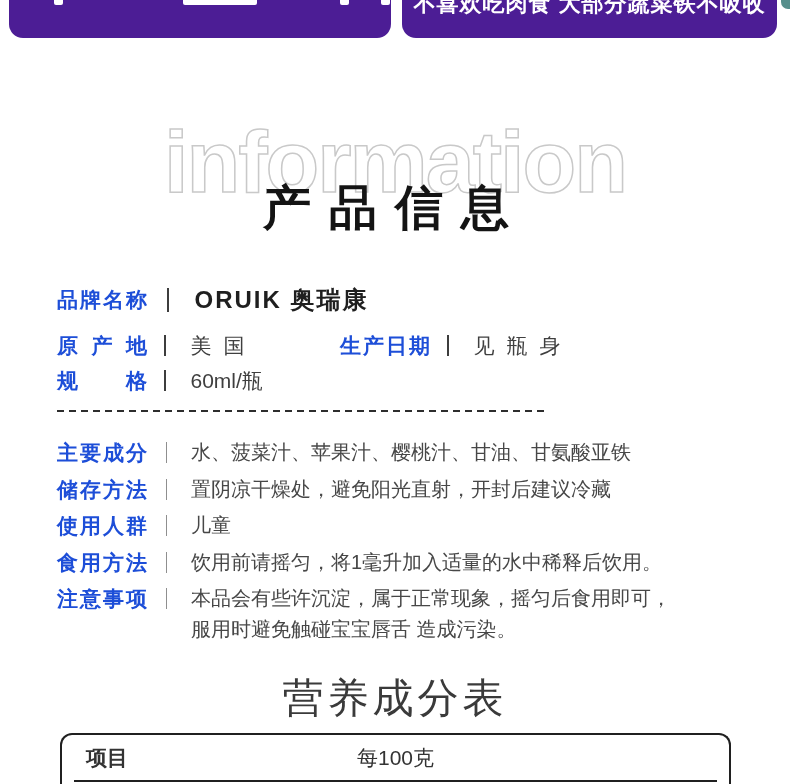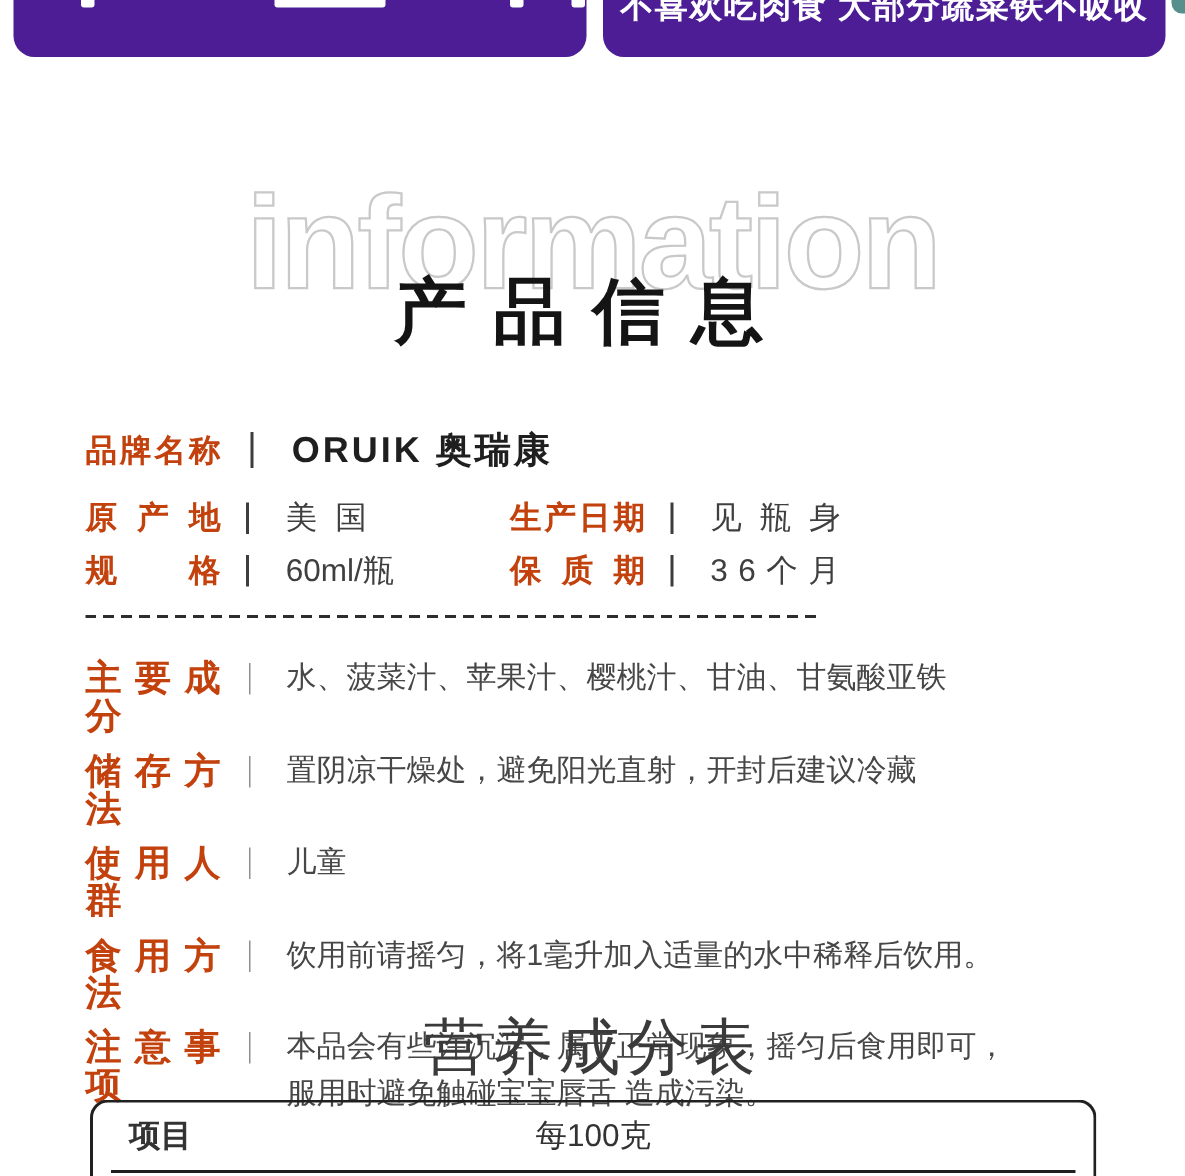--- a/index.html
+++ b/index.html
@@ -23,21 +23,21 @@
 
   
   .watermark { position:absolute; top:118px; left:0; width:100%; text-align:center;
     font-size:88px; font-weight:700; letter-spacing:-2px; line-height:1;
     color:#ffffff; -webkit-text-stroke:1.5px #c9c9c9; z-index:1; white-space:nowrap; }
   .page-title { position:absolute; top:176px; left:0; width:100%; text-align:center;
     font-size:48px; font-weight:700; letter-spacing:18px; color:#141414; z-index:2; }
 
   
   .brand-row { position:absolute; top:284px; left:57px; display:flex; align-items:center; }
-  .lbl { width:90px; font-size:21px; font-weight:700; color:#c2410c;
+  .lbl { width:90px; font-size:21px; font-weight:700; color:#1d4ed8;
     text-align:justify; text-align-last:justify; }
   .vdiv { width:1.5px; height:24px; background:#3d3d3d; margin-left:20px; }
   .brand-val { margin-left:26px; font-size:24px; font-weight:700; color:#1f1f1f;
     letter-spacing:2px; }
 
   
   .specs { position:absolute; top:328px; left:57px; width:700px; }
   .spec-row { display:flex; height:35px; line-height:35px; }
   .spec-cell { display:flex; align-items:center; }
   .spec-cell.c1 { width:283px; }
@@ -47,21 +47,21 @@
   .ls-med  { letter-spacing:7px; }
 
   
   .dashed { position:absolute; top:410px; left:57px; width:487px; height:2px;
     background:repeating-linear-gradient(90deg,#2d2d2d 0 7px,transparent 7px 12px); }
 
   
   .details { position:absolute; top:440px; left:57px; width:700px; }
   .detail-row { display:flex; align-items:flex-start; margin-bottom:11.5px;
     line-height:25px; }
-  .detail-row .lbl { font-size:24px; line-height:25px; }
+  .detail-row .lbl { font-size:21px; line-height:25px; }
   .detail-row .vdiv { width:1px; height:21px; background:#8f8f8f; margin-left:19px;
     margin-top:2px; }
   .detail-val { margin-left:24px; font-size:20px; color:#474747; width:484px;
     line-height:25px; }
   .detail-row.multiline .detail-val { line-height:31px; margin-top:-3px; }
 
   
   .nutri-title { position:absolute; top:678px; left:0; width:100%; text-align:center;
     font-size:41px; font-weight:400; letter-spacing:4px; color:#3a3a3a; line-height:40px; }
   .nutri-table { position:absolute; top:733px; left:60px; width:671px; height:51px;
@@ -111,25 +111,20 @@
         <span class="vdiv"></span>
         <span class="spec-val ls-wide">见瓶身</span>
       </div>
     </div>
     <div class="spec-row">
       <div class="spec-cell c1">
         <span class="lbl">规格</span>
         <span class="vdiv"></span>
         <span class="spec-val">60ml/瓶</span>
       </div>
-      <div class="spec-cell">
-        <span class="lbl">保质期</span>
-        <span class="vdiv"></span>
-        <span class="spec-val ls-med">36个月</span>
-      </div>
     </div>
   </div>
 
   <div class="dashed"></div>
 
   <div class="details">
     <div class="detail-row">
       <span class="lbl">主要成分</span>
       <span class="vdiv"></span>
       <span class="detail-val">水、菠菜汁、苹果汁、樱桃汁、甘油、甘氨酸亚铁</span>

